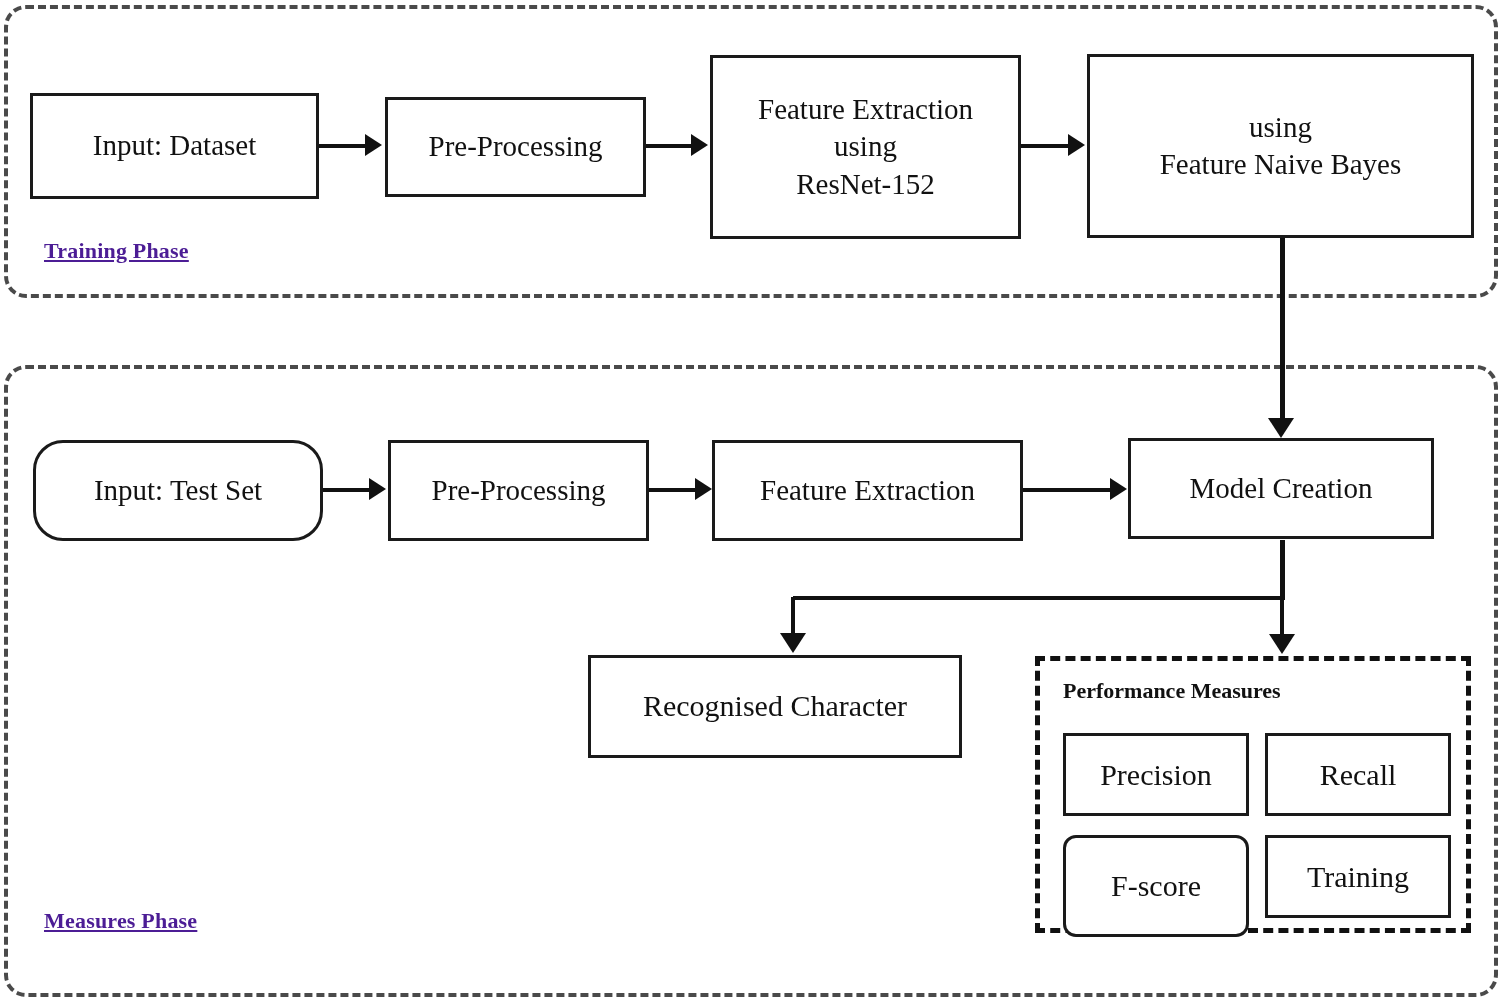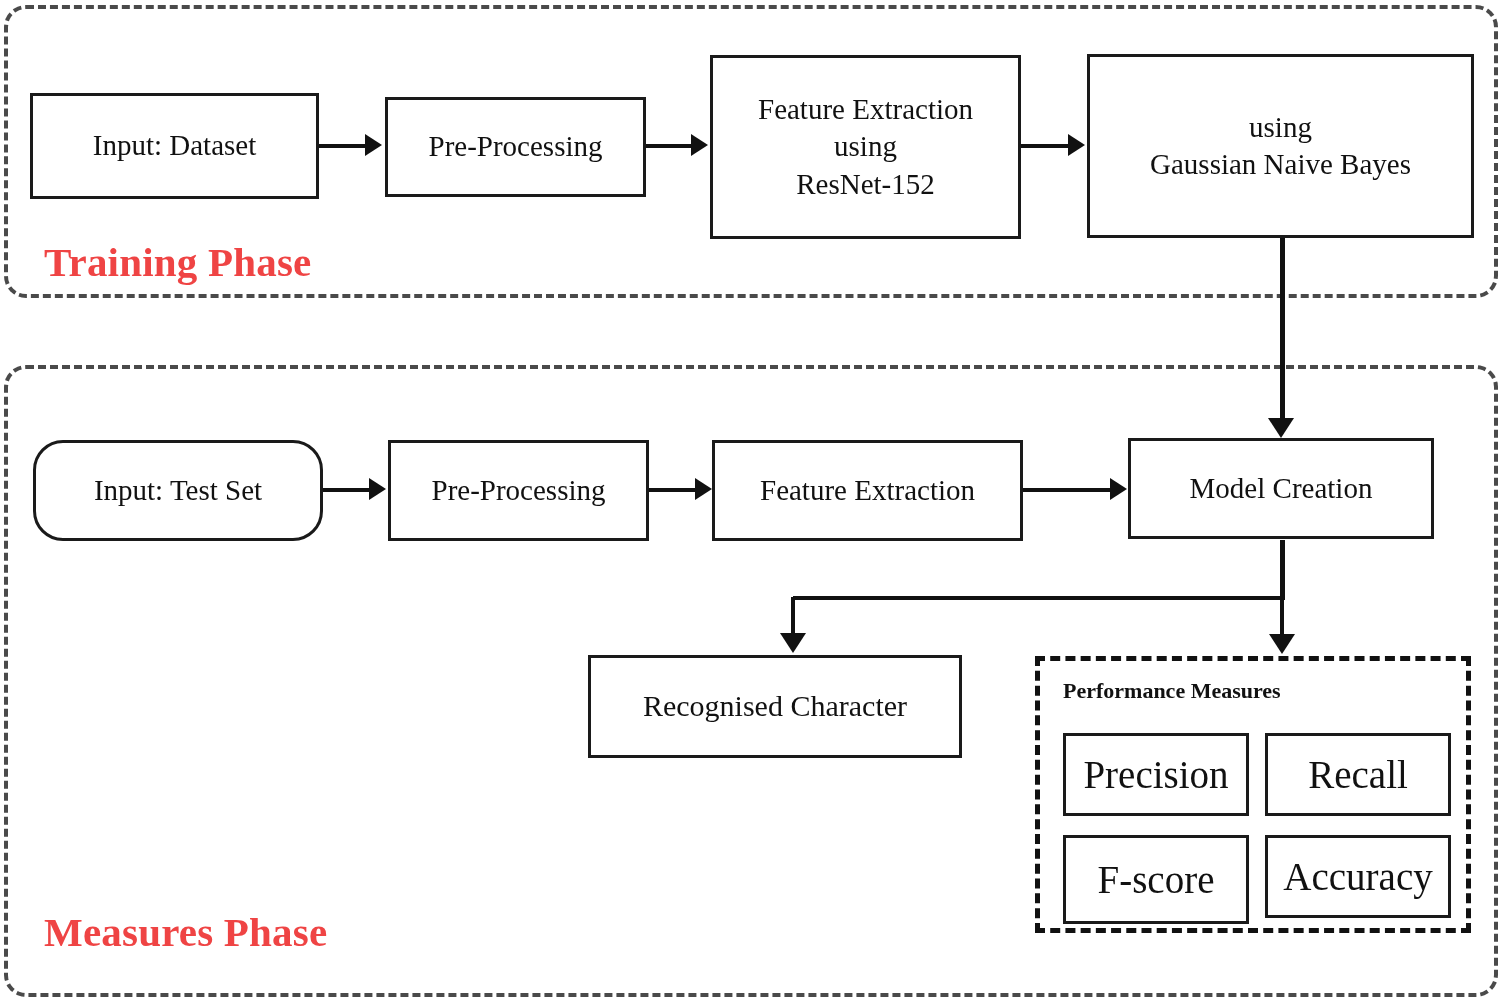--- a/index.html
+++ b/index.html
@@ -25,24 +25,25 @@
     border-radius: 22px;
     box-sizing: border-box;
     background: transparent;
   }
   #phase-training { left: 4px;  top: 5px;   width: 1494px; height: 293px; }
   #phase-testing  { left: 4px;  top: 365px; width: 1494px; height: 632px; }
 
   .phase-label {
     position: absolute;
     font-weight: bold;
-    font-size: 41px;
+    font-size: 22px;
     letter-spacing: 0.2px;
     white-space: nowrap;
-    color: #ef4444;
+    color: #4c1d95;
+    text-decoration: underline;
   }
   #label-training { left: 44px; top: 238px; }
   #label-testing  { left: 44px; top: 908px; }
 
   
   .node {
     position: absolute;
     box-sizing: border-box;
     border: 3px solid #1a1a1a;
     background: #ffffff;
@@ -91,27 +92,27 @@
     color: #111;
   }
   .metric {
     position: absolute;
     box-sizing: border-box;
     border: 3px solid #1a1a1a;
     background: #ffffff;
     display: flex;
     align-items: center;
     justify-content: center;
-    font-size: 39px;
+    font-size: 30px;
     z-index: 4;
     color: #111;
   }
   #m-precision { left: 1063px; top: 733px; width: 186px; height: 83px; }
   #m-recall    { left: 1265px; top: 733px; width: 186px; height: 83px; }
-  #m-fscore    { left: 1063px; top: 835px; width: 186px; height: 89px; }
+  #m-fscore    { left: 1063px; top: 835px; width: 186px; height: 102px; border-radius: 13px; }
   #m-accuracy  { left: 1265px; top: 835px; width: 186px; height: 83px; }
 
   
   .conn {
     position: absolute;
     background: #111111;
     z-index: 2;
   }
   .h { height: 4px; }
   .v { width: 4px; }
@@ -188,21 +189,21 @@
     <div class="lines">
       <span>Feature Extraction</span>
       <span>using</span>
       <span>ResNet-152</span>
     </div>
   </div>
 
   <div class="node" id="n-classification">
     <div class="lines">
       <span>using</span>
-      <span>Gaussian Naive Bayes</span>
+      <span>Feature Naive Bayes</span>
     </div>
   </div>
 
   <div class="node" id="n-input-test">
     <div class="lines">
       <span>Input: Test Set</span>
     </div>
   </div>
 
   <div class="node" id="n-preproc-test">
@@ -235,21 +236,21 @@
   <div class="metric" id="m-precision">
     <span>Precision</span>
   </div>
   <div class="metric" id="m-recall">
     <span>Recall</span>
   </div>
   <div class="metric" id="m-fscore">
     <span>F-score</span>
   </div>
   <div class="metric" id="m-accuracy">
-    <span>Accuracy</span>
+    <span>Training</span>
   </div>
 
   <div class="conn h" id="c1-line"></div>
   <div class="arrow-r" id="c1-head"></div>
 
   <div class="conn h" id="c2-line"></div>
   <div class="arrow-r" id="c2-head"></div>
 
   <div class="conn h" id="c3-line"></div>
   <div class="arrow-r" id="c3-head"></div>

